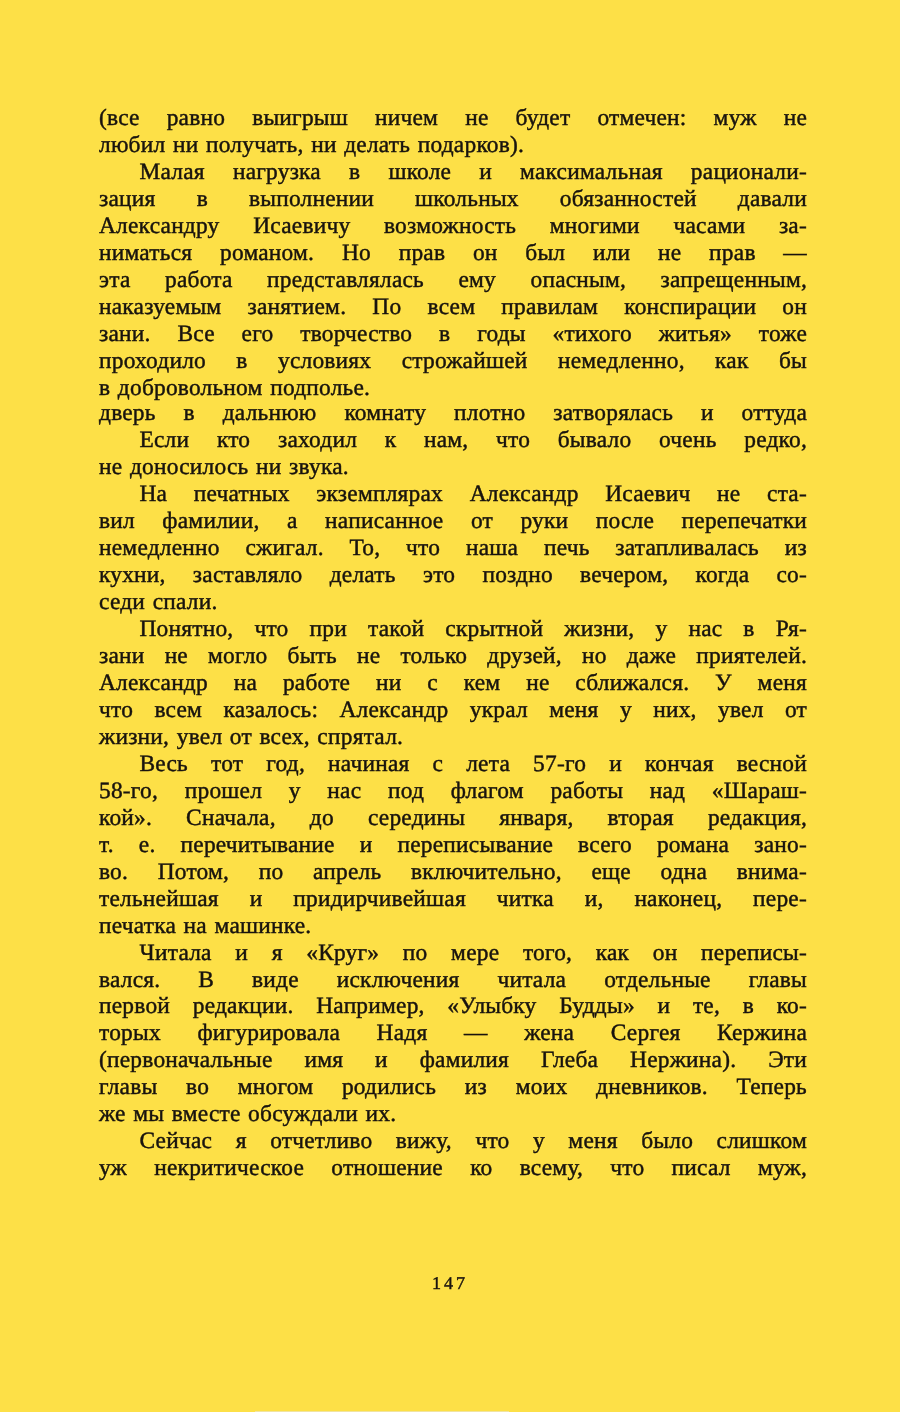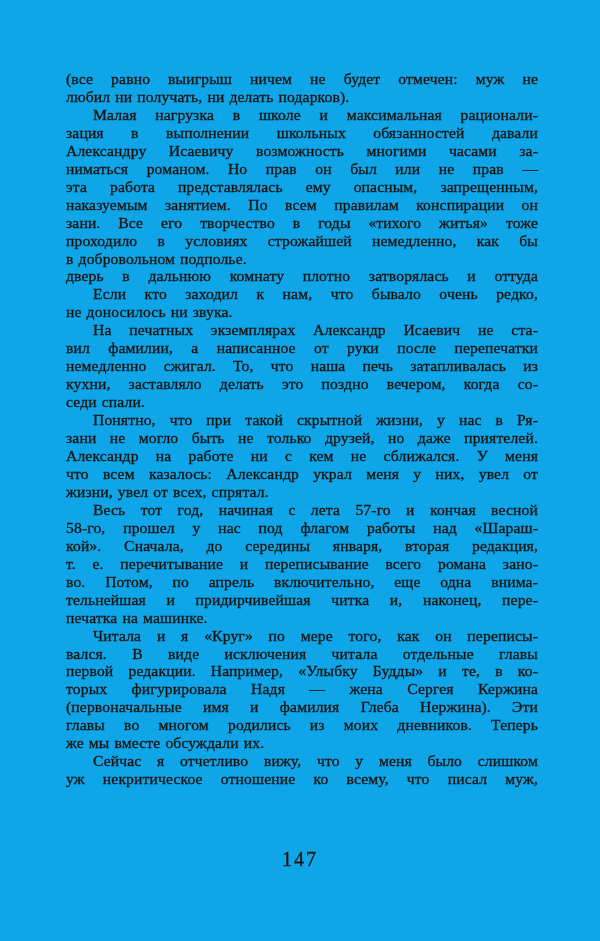--- a/index.html
+++ b/index.html
@@ -1,21 +1,21 @@
 <!DOCTYPE html>
 <html lang="ru"><head>
 <meta charset="utf-8">
 <style>
   html, body { margin: 0; padding: 0; background: #e8e8e6; }
   .page {
     position: relative;
     width: 600px;
     height: 941px;
     margin: 0 auto;
-    background: #0ea5e9;
+    background: #fde047;
     overflow: hidden;
     font-family: "Liberation Serif", serif;
   }
   .text-block {
     position: absolute;
     top: 70px;
     left: 66px;
     width: 472px;
   }
   .line {
@@ -32,21 +32,21 @@
     white-space: normal;
     text-align-last: justify;
   }
   .line.ind { text-indent: 27px; }
   .page-number {
     position: absolute;
     top: 848px;
     left: 0;
     width: 600px;
     text-align: center;
-    font-size: 20px;
+    font-size: 12px;
     letter-spacing: 2px;
     color: #1a140f;
     -webkit-text-stroke: 0.3px #1a140f;
   }
 </style>
 </head>
 <body>
 
 <div class="page">
   <div class="text-block">

